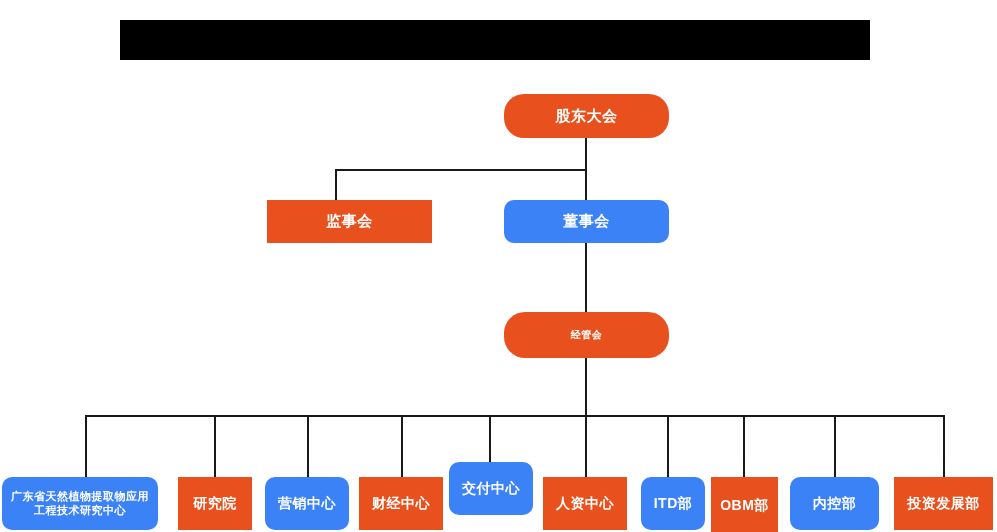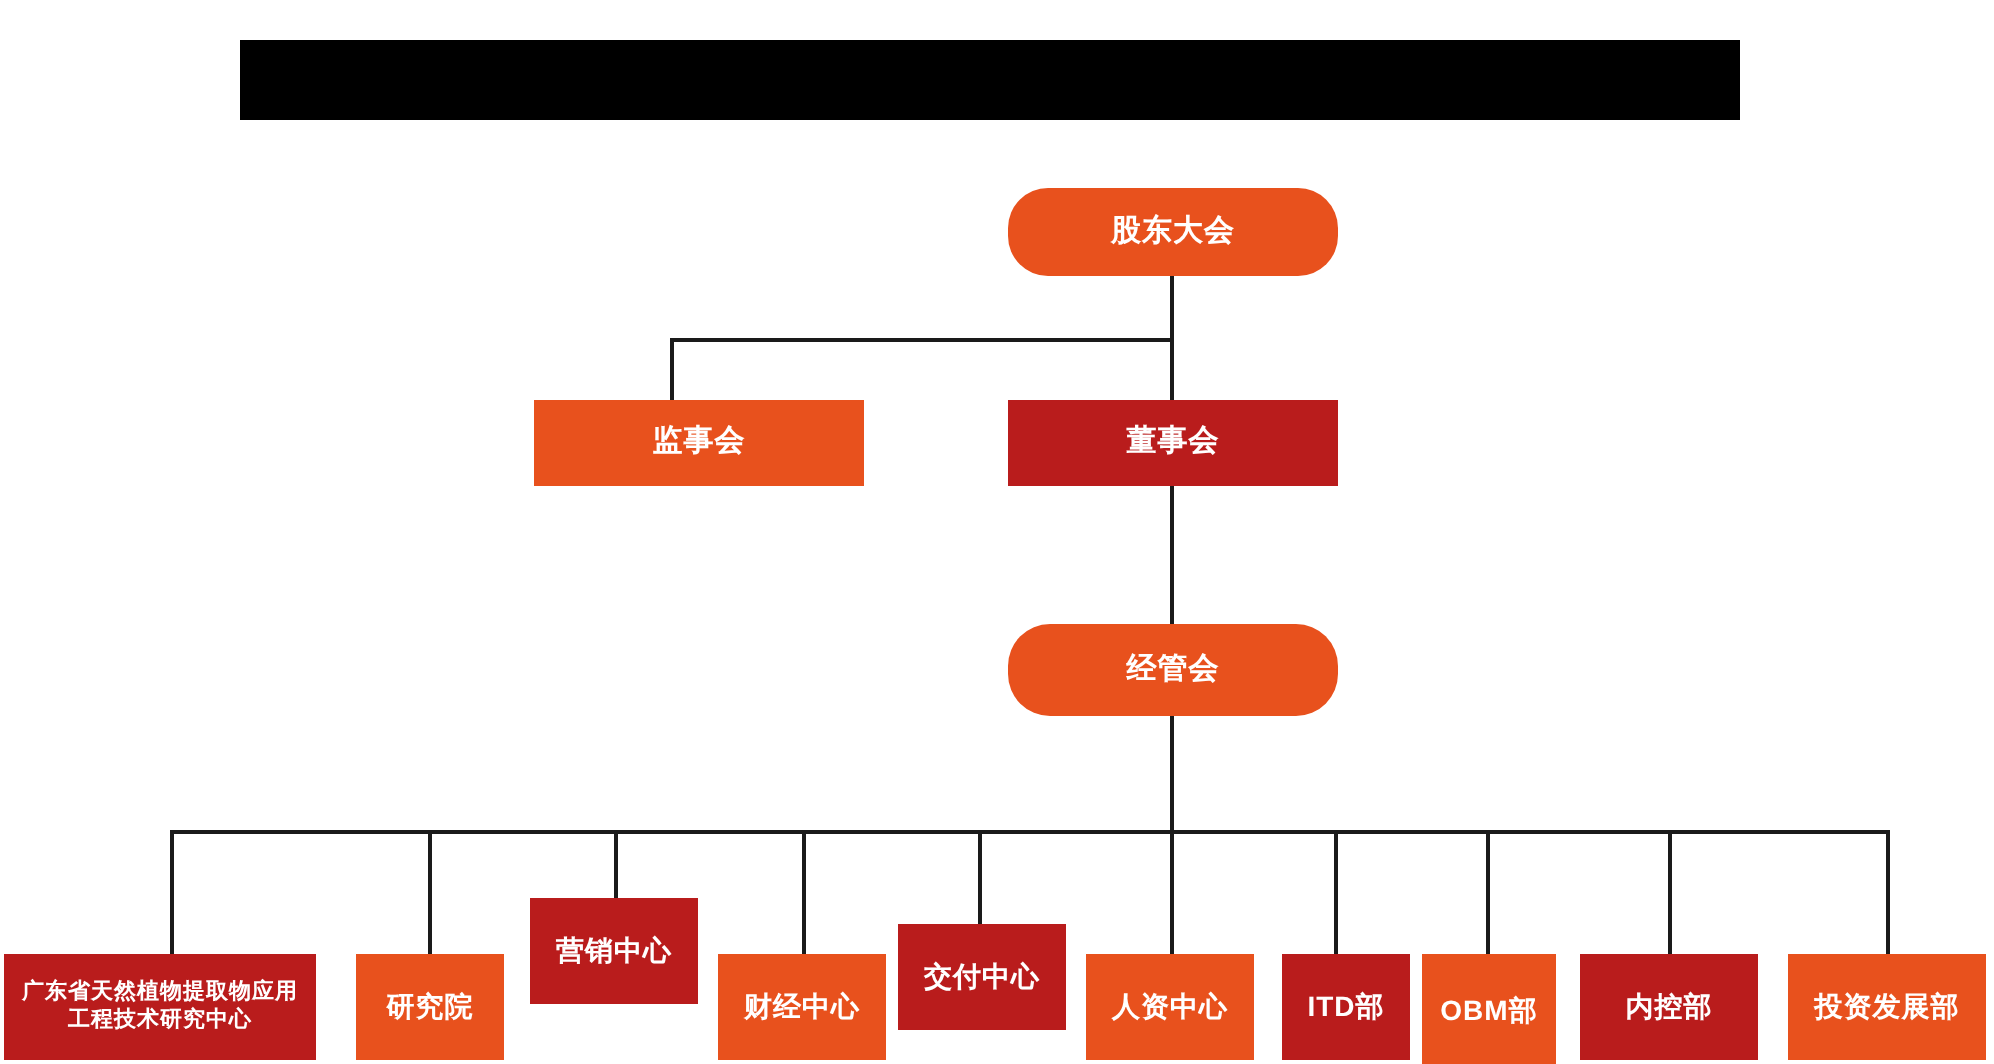--- a/index.html
+++ b/index.html
@@ -34,24 +34,24 @@
     justify-content: center;
     text-align: center;
     color: #ffffff;
     font-weight: bold;
     letter-spacing: 0.5px;
     line-height: 1.25;
     z-index: 3;
     user-select: none;
   }
   .node.dark  { background: #E8511D; }
-  .node.light { background: #b91c1c; }
+  .node.light { background: #3b82f6; border-radius: 10px; }
   .node.lvl1 { font-size: 15px; }
   .node.lvl2 { font-size: 15px; }
-  .node.lvl3 { font-size: 15px; border-radius: 21px; }
+  .node.lvl3 { font-size: 10px; border-radius: 21px; }
   .node.leaf { font-size: 14px; }
   .node.leaf.small { font-size: 11px; padding: 0 5px; font-weight: bold; }
 
   .conn {
     position: absolute;
     background: #1a1a1a;
     z-index: 1;
   }
   .conn.v { width: 2px; }
   .conn.h { height: 2px; }
@@ -102,21 +102,21 @@
   <div class="node dark lvl3" style="left:504px; top:312px; width:165px; height:46px;">
     <span>经管会</span>
   </div>
 
   <div class="node light leaf small" style="left:2px; top:477px; width:156px; height:53px;">
     <span>广东省天然植物提取物应用工程技术研究中心</span>
   </div>
   <div class="node dark leaf" style="left:178px; top:477px; width:74px; height:53px;">
     <span>研究院</span>
   </div>
-  <div class="node light leaf" style="left:265px; top:449px; width:84px; height:53px;">
+  <div class="node light leaf" style="left:265px; top:477px; width:84px; height:53px;">
     <span>营销中心</span>
   </div>
   <div class="node dark leaf" style="left:359px; top:477px; width:84px; height:53px;">
     <span>财经中心</span>
   </div>
   <div class="node light leaf" style="left:449px; top:462px; width:84px; height:53px;">
     <span>交付中心</span>
   </div>
   <div class="node dark leaf" style="left:543px; top:477px; width:84px; height:53px;">
     <span>人资中心</span>

